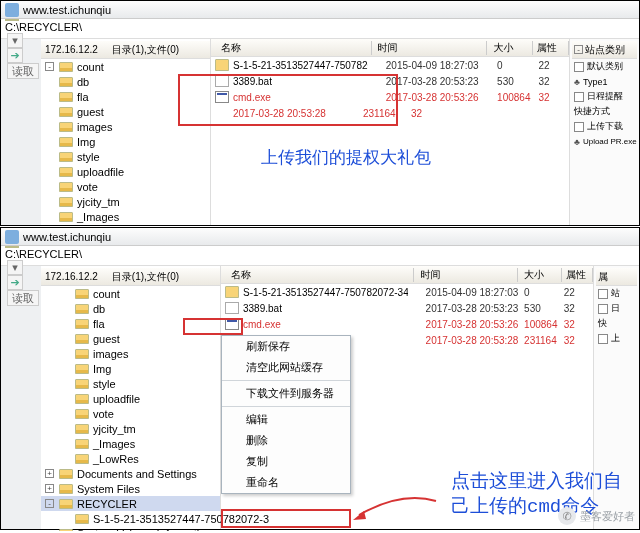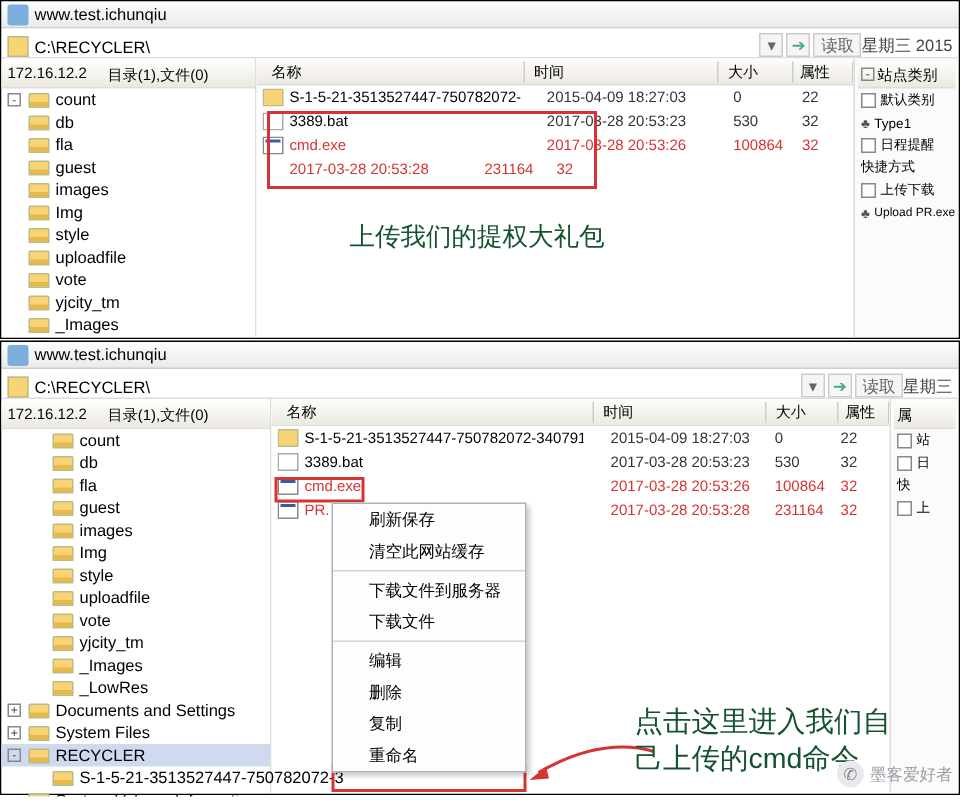--- a/index.html
+++ b/index.html
@@ -6,26 +6,26 @@
   body {
     margin: 0; padding: 0;
     font-family: "SimSun", "Microsoft YaHei", Arial, sans-serif;
     font-size: 11px;
     background: #fff;
     width: 640px;
   }
   .shot { border: 1px solid #000; margin-bottom: 1px; background: #eef0f2; position: relative; }
   .titlebar { height: 18px; background: linear-gradient(#fdfdfd,#e8eaec); border-bottom: 1px solid #ccc; display: flex; align-items: center; padding: 0 4px; font-size: 11px; }
   .titlebar .ficon { width: 14px; height: 14px; background: #7daede; border-radius: 2px; margin-right: 4px; }
-  .addrbar { height: 20px; background: #fff; border-bottom: 1px solid #ddd; display: flex; align-items: flex-end; padding: 0 4px; }
+  .addrbar { height: 20px; background: #fff; border-bottom: 1px solid #ddd; display: flex; align-items: flex-start; padding: 0 4px; flex-direction: column; }
   .addr-icon { width: 14px; height: 14px; background: #f8d477; border: 1px solid #bb8; margin-right: 4px; }
   .addr-text { flex: 1; }
   .addr-btn { width: 16px; height: 16px; border: 1px solid #ccc; background: #f5f5f5; margin-left: 2px; display: flex; align-items: center; justify-content: center; color: #666; }
   .addr-btn.g { color: #4a8; }
-  .main { display: flex; align-items: stretch; }
+  .main { display: flex; align-items: stretch; padding-left: 40px; }
   .tree { width: 170px; background: #fff; border-right: 1px solid #ddd; padding: 2px 0; }
   .tree-hdr { height: 18px; background: linear-gradient(#fefdfa,#ece9e1); border-bottom: 1px solid #ddd; display: flex; align-items: center; padding: 0 4px; font-size: 10px; }
   .tree-item { display: flex; align-items: center; padding: 1px 0 1px 18px; height: 15px; white-space: nowrap; }
   .tree-item.indent { padding-left: 34px; }
   .expander { width: 9px; height: 9px; border: 1px solid #888; display: inline-flex; align-items:center; justify-content:center; font-size: 8px; line-height: 7px; color: #444; margin-right: 2px; position: absolute; left: 4px; }
   .tnode { position: relative; }
   .fld { width: 14px; height: 10px; background: #f8d477; border: 1px solid #bb8; border-radius: 1px 1px 0 0; box-shadow: inset 0 -3px 0 #e6b94a; margin-right: 4px; flex-shrink: 0;}
   .tree-item.sel { background: #cfd9ef; }
   .files { flex: 1; background: #fff; overflow: hidden; }
   .colhdr { display: flex; height: 18px; background: linear-gradient(#fefdfa,#ece9e1); border-bottom: 1px solid #ddd; font-size: 10px; align-items: center; }
@@ -46,23 +46,24 @@
   .ic.bat { background: #fff; border: 1px solid #aaa; }
   .ic.exe { background: #fff; border: 1px solid #888; position: relative; }
   .ic.exe::after { content: ''; position: absolute; left: 1px; top: 1px; width: 10px; height: 2px; background: #4059a8; }
   .side { width: 70px; background: #fbfbfb; border-left: 1px solid #ddd; padding: 2px; }
   .side-hdr { height: 18px; background: linear-gradient(#fefdfa,#ece9e1); border-bottom: 1px solid #ddd; display: flex; align-items: center; font-size: 10px; padding: 0 2px; }
   .side-item { display: flex; align-items: center; height: 15px; font-size: 9px; padding-left: 2px; gap: 3px;}
   .chk { width: 10px; height: 10px; border: 1px solid #888; background: #fff; }
   .clubs { color: #555; font-size: 9px;}
   .redbox { position: absolute; border: 2px solid #d63333; pointer-events: none; }
   .ann {
-    position: absolute; color: #14532d;
-    font-family: Liberation Sans, sans-serif;
+    position: absolute; color: #1d4ed8;
+    font-family: Liberation Mono, monospace;
     pointer-events: none;
+    margin-left: 28px;
   }
   .arrow { position: absolute; pointer-events: none; }
   .ctxmenu {
     position: absolute; width: 130px; background: #fdfdfd;
     border: 1px solid #a9b4be; box-shadow: 2px 2px 3px rgba(0,0,0,0.2);
     font-size: 11px; z-index: 5;
   }
   .mitem { padding: 3px 8px 3px 24px; white-space: nowrap; cursor: default; }
   .mitem.sep { border-bottom: 1px solid #d0d5da; margin: 2px 0; padding: 0; height: 0; }
   .watermark { position: absolute; right: 4px; bottom: 4px; display: flex; align-items:center; gap:4px; color: #9aa0a6; font-size: 11px; }
@@ -373,21 +374,20 @@
           <span>上</span>
         </div>
     </div>
   </div>
   <div class="redbox" style="left:182px;top:90px;width:60px;height:17px;"></div>
   <div class="ctxmenu" style="left:220px;top:107px;">
     <div class="mitem">刷新保存</div>
     <div class="mitem">清空此网站缓存</div>
     <div class="mitem sep"></div>
     <div class="mitem">下载文件到服务器</div>
-    <div class="mitem">下载文件</div>
     <div class="mitem sep"></div>
     <div class="mitem">编辑</div>
     <div class="mitem">删除</div>
     <div class="mitem">复制</div>
     <div class="mitem">重命名</div>
 
   </div>
   <div class="redbox" style="left:220px;top:281px;width:130px;height:19px;"></div>
   <svg class="arrow" style="left:350px;top:265px;width:90px;height:30px" viewBox="0 0 90 30">
     <path d="M 85 8 Q 50 -2 8 22" stroke="#d63333" stroke-width="2" fill="none"></path>

